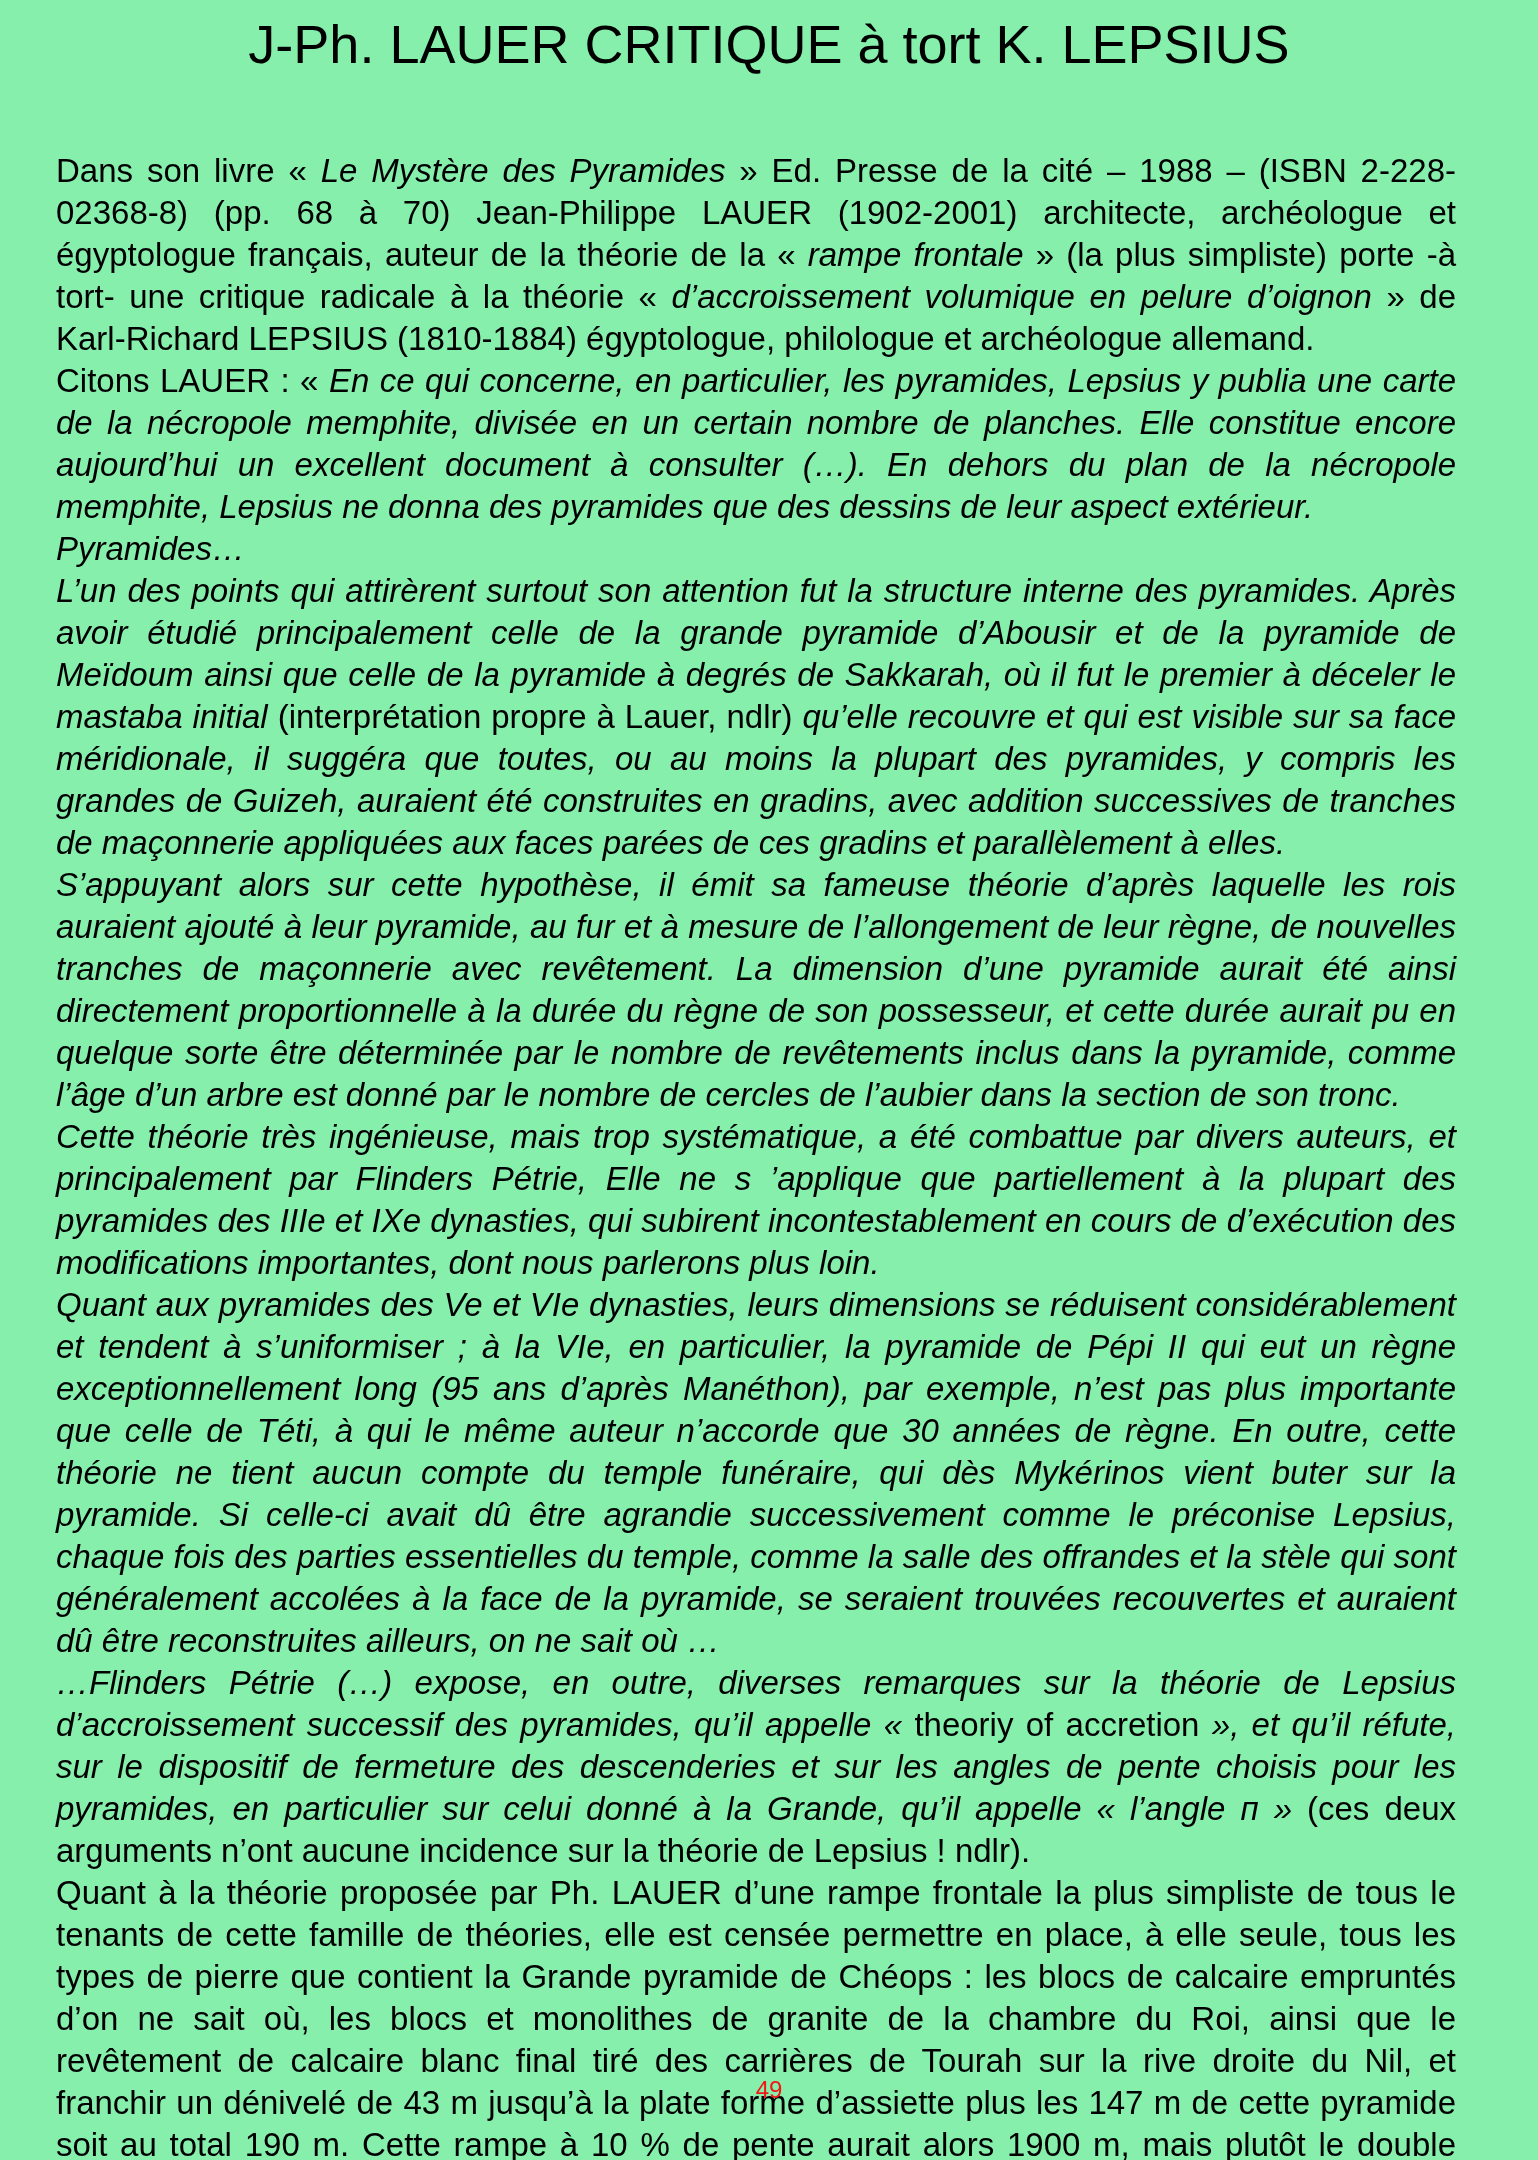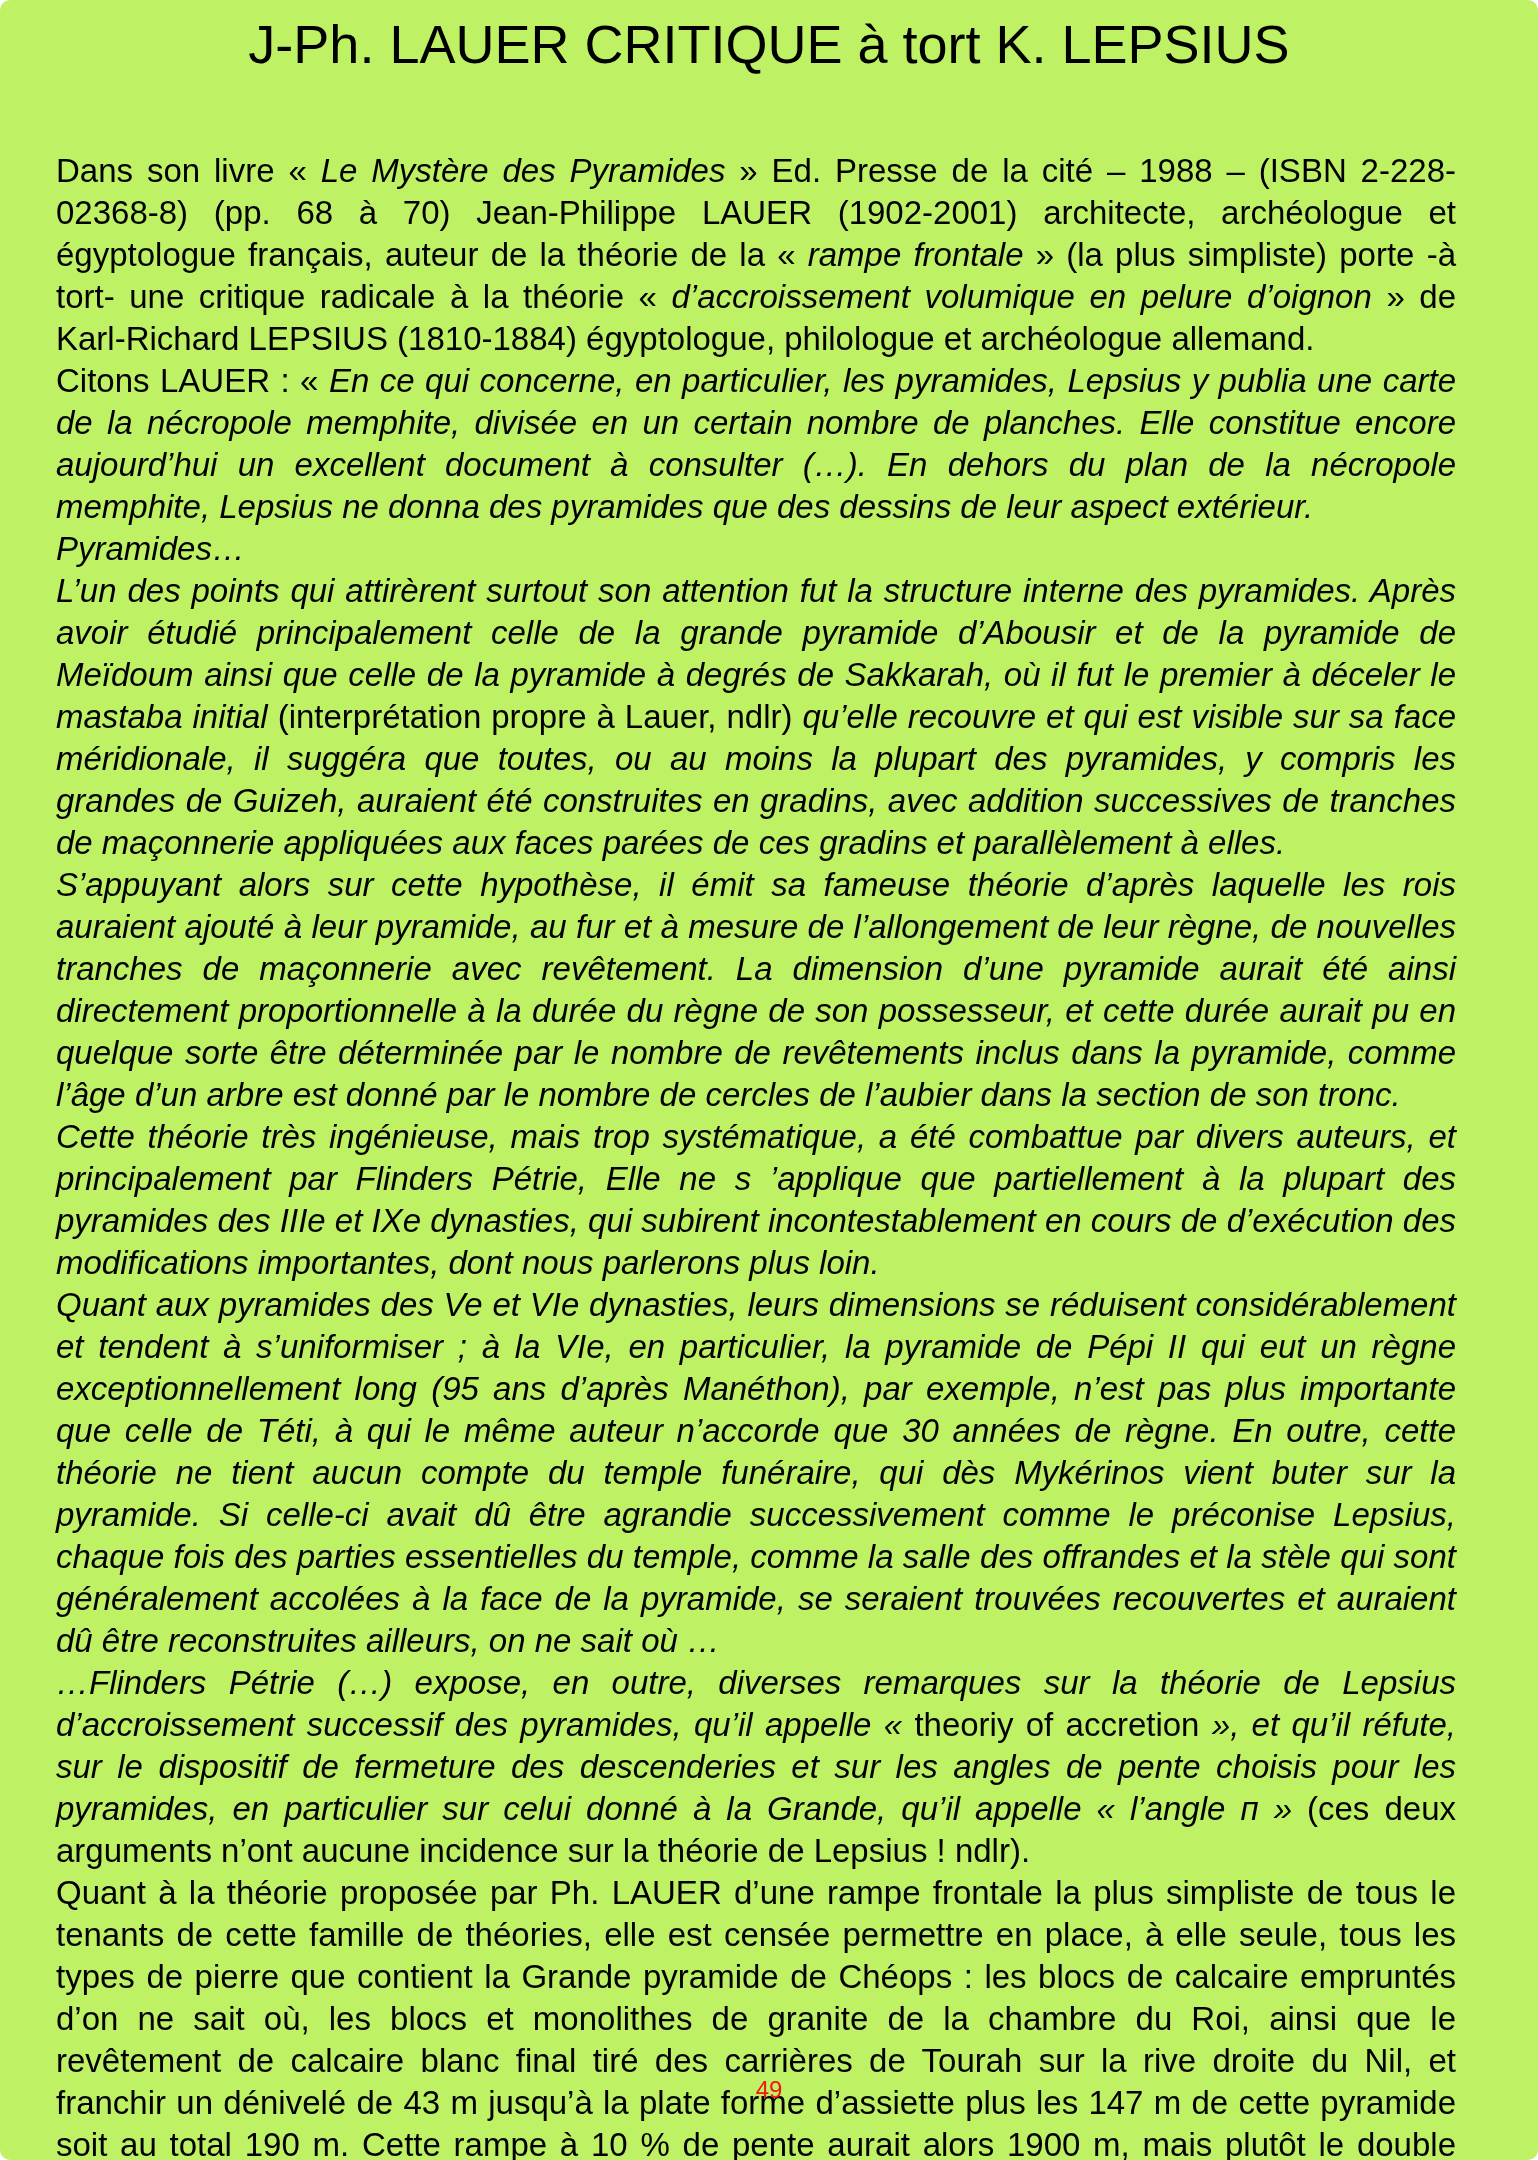--- a/index.html
+++ b/index.html
@@ -43,21 +43,21 @@
     left: 0;
     width: 100%;
     text-align: center;
     font-size: 24px;
     line-height: 32px;
   }
 </style>
 </head>
 <body>
 
-<div class="page" style="background: #bef264; color: rgb(0, 0, 0); border-radius: 10px;">
+<div class="page" style="background: #86efac; color: rgb(0, 0, 0);">
   <h1 class="title">J-Ph. LAUER CRITIQUE à tort K. LEPSIUS</h1>
 
   <div class="content" id="content">
       <p class="para"><span class="run-regular">Dans son livre « </span><span class="run-italic">Le Mystère des Pyramides</span><span class="run-regular"> » Ed. Presse de la cité – 1988 – (ISBN 2-228-02368-8) (pp. 68 à 70) Jean-Philippe LAUER (1902-2001) architecte, archéologue et égyptologue français, auteur de la théorie de la « </span><span class="run-italic">rampe frontale</span><span class="run-regular"> » (la plus simpliste) porte -à tort- une critique radicale à la théorie « </span><span class="run-italic">d’accroissement volumique en pelure d’oignon</span><span class="run-regular"> » de Karl-Richard LEPSIUS (1810-1884) égyptologue, philologue et archéologue allemand.</span></p>
       <p class="para gap"><span class="run-regular">Citons LAUER : « </span><span class="run-italic">En ce qui concerne, en particulier, les pyramides, Lepsius y publia une carte de la nécropole memphite, divisée en un certain nombre de planches. Elle constitue encore aujourd’hui un excellent document à consulter (…). En dehors du plan de la nécropole memphite, Lepsius ne donna des pyramides que des dessins de leur aspect extérieur.</span></p>
       <p class="para"><span class="run-italic">Pyramides…</span></p>
       <p class="para gap"><span class="run-italic">L’un des points qui attirèrent surtout son attention fut la structure interne des pyramides. Après avoir étudié principalement celle de la grande pyramide d’Abousir et de la pyramide de Meïdoum ainsi que celle de la pyramide à degrés de Sakkarah, où il fut le premier à déceler le mastaba initial </span><span class="run-regular">(interprétation propre à Lauer, ndlr) </span><span class="run-italic">qu’elle recouvre et qui est visible sur sa face méridionale, il suggéra que toutes, ou au moins la plupart des pyramides, y compris les grandes de Guizeh, auraient été construites en gradins, avec addition successives de tranches de maçonnerie appliquées aux faces parées de ces gradins et parallèlement à elles.</span></p>
       <p class="para"><span class="run-italic">S’appuyant alors sur cette hypothèse, il émit sa fameuse théorie d’après laquelle les rois auraient ajouté à leur pyramide, au fur et à mesure de l’allongement de leur règne, de nouvelles tranches de maçonnerie avec revêtement. La dimension d’une pyramide aurait été ainsi directement proportionnelle à la durée du règne de son possesseur, et cette durée aurait pu en quelque sorte être déterminée par le nombre de revêtements inclus dans la pyramide, comme l’âge d’un arbre est donné par le nombre de cercles de l’aubier dans la section de son tronc.</span></p>
       <p class="para gap"><span class="run-italic">Cette théorie très ingénieuse, mais trop systématique, a été combattue par divers auteurs, et principalement par Flinders Pétrie, Elle ne s ’applique que partiellement à la plupart des pyramides des IIIe et IXe dynasties, qui subirent incontestablement en cours de d’exécution des modifications importantes, dont nous parlerons plus loin.</span></p>
       <p class="para"><span class="run-italic">Quant aux pyramides des Ve et VIe dynasties, leurs dimensions se réduisent considérablement et tendent à s’uniformiser&nbsp;; à la VIe, en particulier, la pyramide de Pépi II qui eut un règne exceptionnellement long (95 ans d’après Manéthon), par exemple, n’est pas plus importante que celle de Téti, à qui le même auteur n’accorde que 30 années de règne. En outre, cette théorie ne tient aucun compte du temple funéraire, qui dès Mykérinos vient buter sur la pyramide. Si celle-ci avait dû être agrandie successivement comme le préconise Lepsius, chaque fois des parties essentielles du temple, comme la salle des offrandes et la stèle qui sont généralement accolées à la face de la pyramide, se seraient trouvées recouvertes et auraient dû être reconstruites ailleurs, on ne sait où …</span></p>

